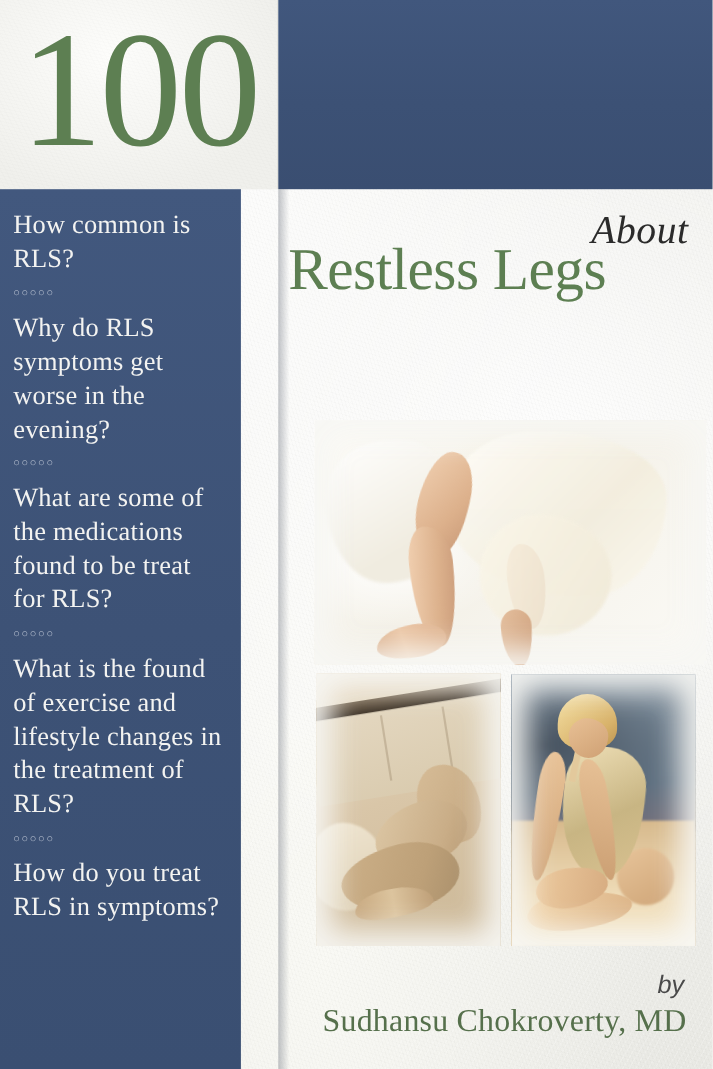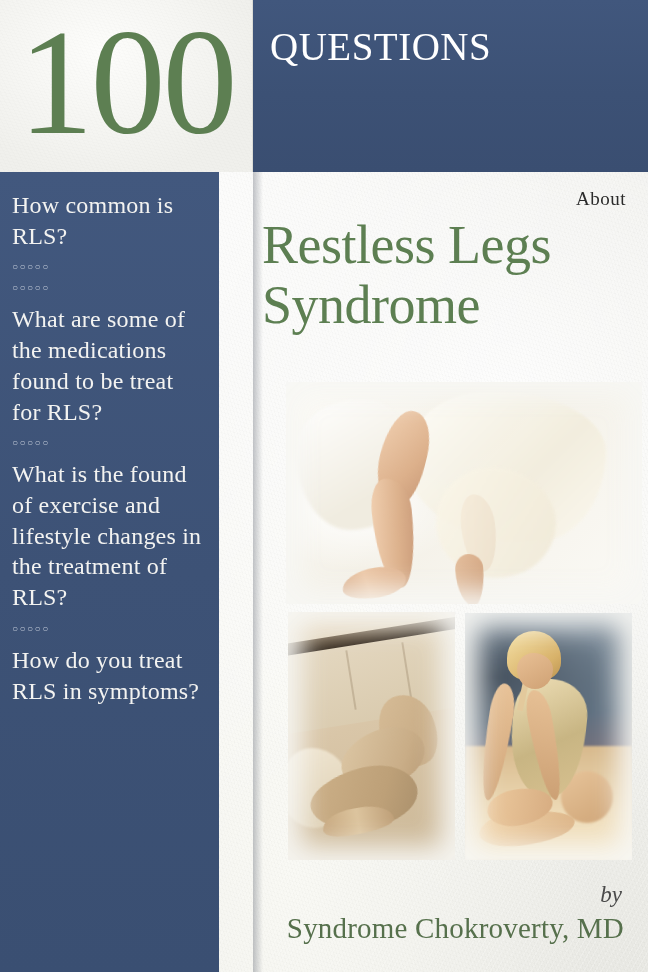--- a/index.html
+++ b/index.html
@@ -162,21 +162,22 @@
     line-height: 1;
     opacity: 0.9;
     font-family: "Liberation Sans", sans-serif;
   }
 
   
   .about {
     position: absolute;
     right: 22px; top: 188px;
     font-family: "Liberation Serif", serif;
-    font-size: 19px;
+    font-style: italic;
+    font-size: 36px;
     color: #2b2b2b;
     letter-spacing: 0.5px;
     z-index: 3;
   }
   .title {
     position: absolute;
     left: 262px; top: 218px;
     width: 372px;
     text-align: left;
     z-index: 3;
@@ -463,21 +464,21 @@
     width: 52px; height: 52px;
     background: linear-gradient(150deg, #e7c49a, #cfa577);
     border-radius: 50%;
     filter: blur(0.8px);
   }
 
   
   .by {
     position: absolute;
     right: 26px; top: 882px;
-    font-family: Liberation Serif, serif;
+    font-family: Liberation Sans, sans-serif;
     font-style: italic;
     font-size: 23px;
     color: #4a4a4a;
     z-index: 3;
   }
   .author {
     position: absolute;
     right: 24px; top: 912px;
     font-family: "Liberation Serif", serif;
     font-size: 29px;
@@ -492,41 +493,38 @@
 <div id="cover">
 
   <div class="paper"></div>
 
   <div class="top-left-white"></div>
   <div class="top-right-blue"></div>
 
   <div class="hundred">100</div>
 
   <div class="qa-block">
-    <div class="qa-line1">
-      <span>Questions</span>
-    </div>
   </div>
 
   <div class="sidebar">
     <div class="question">How common is RLS?</div>
     <div class="dots">○○○○○</div>
+    <div class="question">Why do RLS symptoms get worse in the evening?</div>
     <div class="dots">○○○○○</div>
     <div class="question">What are some of the medications found to be treat for RLS?</div>
     <div class="dots">○○○○○</div>
     <div class="question">What is the found of exercise and lifestyle changes in the treatment of RLS?</div>
     <div class="dots">○○○○○</div>
     <div class="question">How do you treat RLS in symptoms?</div>
   </div>
   <div class="sidebar-shadow"></div>
 
   <div class="about">About</div>
   <div class="title">
     <span class="title-l1">Restless Legs</span>
-    <span class="title-l2">Syndrome</span>
   </div>
 
   <div class="photo" id="photo-legs">
     <div class="sheet-b"></div>
     <div class="sheet-a"></div>
     <div class="thigh"></div>
     <div class="leg-back"></div>
     <div class="sheet-c"></div>
     <div class="shin"></div>
     <div class="foot-back"></div>
@@ -556,15 +554,15 @@
     <div class="hair"></div>
     <div class="face"></div>
     <div class="arm-l"></div>
     <div class="arm-r"></div>
     <div class="leg-ext"></div>
     <div class="hands"></div>
     <div class="feather"></div>
   </div>
 
   <div class="by">by</div>
-  <div class="author">Syndrome Chokroverty, MD</div>
+  <div class="author">Sudhansu Chokroverty, MD</div>
 
 </div>
 
 </body></html>

